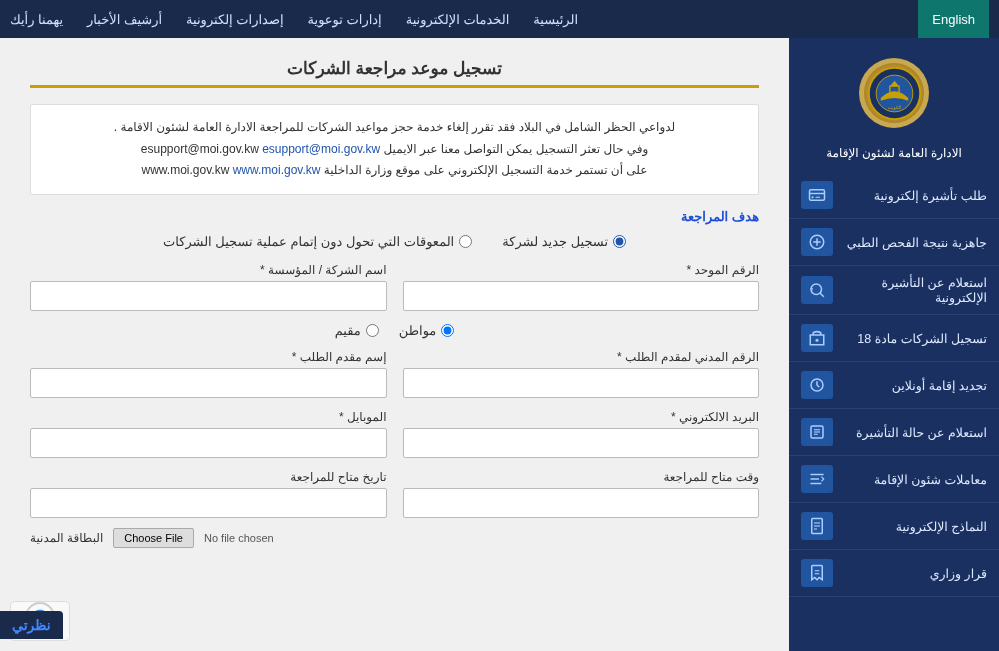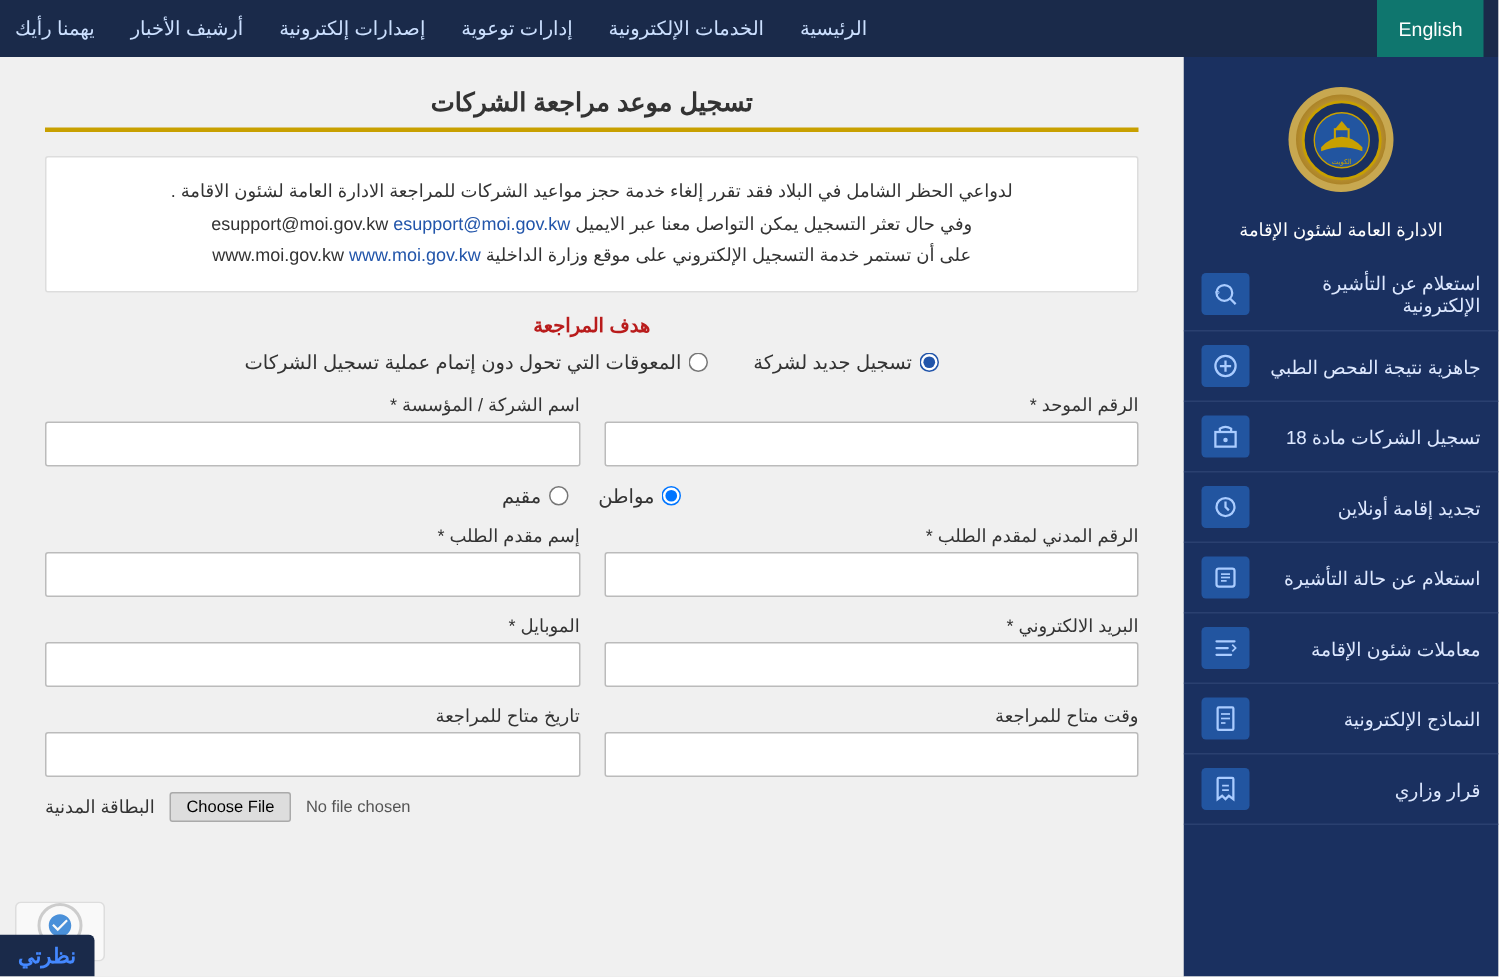--- a/index.html
+++ b/index.html
@@ -137,24 +137,23 @@
       font-size: 12px;
       color: #333;
       line-height: 1.8;
       text-align: center;
       margin-bottom: 14px;
       border-radius: 2px;
     }
     .notice-box a { color: #2255aa; text-decoration: none; }
 
     .form-section-title {
-      text-align: center;
       font-size: 13px;
       font-weight: bold;
-      color: #b91c1c;
+      color: #1d4ed8;
       margin-bottom: 10px;
     }
 
     .radio-group {
       display: flex;
       justify-content: center;
       gap: 30px;
       margin-bottom: 14px;
       font-size: 13px;
       color: #333;
@@ -283,21 +282,21 @@
       align-items: center;
       justify-content: center;
       font-size: 8px;
       color: #888;
       z-index: 100;
     }
 
     
     .nadhri-logo {
       position: fixed;
-      bottom: 0;
+      bottom: 12px;
       left: 0;
       background: #1a2a4a;
       color: #fff;
       padding: 6px 12px;
       font-size: 14px;
       font-weight: bold;
       z-index: 100;
       border-top-right-radius: 4px;
     }
     .nadhri-logo span { color: #4488ff; }
@@ -333,36 +332,47 @@
             <path d="M25 22 L30 16 L35 22" fill="#c8a000"></path>
 
             <text x="30" y="47" font-size="5" fill="#c8a000" text-anchor="middle" font-family="Arial">الكويت</text>
           </svg>
         </div>
       </div>
     </div>
     <div class="org-title">الادارة العامة لشئون الإقامة</div>
 
     <div class="sidebar-item">
+      <span>طلب تأشيرة إلكترونية</span>
+      <div class="s-icon">
+        <svg viewBox="0 0 24 24">
+            <rect x="2" y="5" width="20" height="14" rx="2" fill="none" stroke="#aaccff" stroke-width="2"></rect>
+            <line x1="2" y1="10" x2="22" y2="10" stroke="#aaccff" stroke-width="2"></line>
+            <circle cx="6" cy="15" r="1.5" fill="#aaccff"></circle>
+            <line x1="10" y1="15" x2="16" y2="15" stroke="#aaccff" stroke-width="1.5"></line>
+          </svg>
+      </div>
+    </div>
+    <div class="sidebar-item">
+      <span>جاهزية نتيجة الفحص الطبي</span>
+      <div class="s-icon">
+        <svg viewBox="0 0 24 24">
+            <circle cx="12" cy="12" r="9" fill="none" stroke="#aaccff" stroke-width="2"></circle>
+            <line x1="12" y1="7" x2="12" y2="17" stroke="#aaccff" stroke-width="2"></line>
+            <line x1="7" y1="12" x2="17" y2="12" stroke="#aaccff" stroke-width="2"></line>
+          </svg>
+      </div>
+    </div>
+    <div class="sidebar-item">
       <span>استعلام عن التأشيرة الإلكترونية</span>
       <div class="s-icon">
         <svg viewBox="0 0 24 24">
             <circle cx="11" cy="11" r="7" fill="none" stroke="#aaccff" stroke-width="2"></circle>
             <line x1="16" y1="16" x2="21" y2="21" stroke="#aaccff" stroke-width="2"></line>
             <text x="7" y="15" font-size="8" fill="#aaccff">?</text>
-          </svg>
-      </div>
-    </div>
-    <div class="sidebar-item">
-      <span>جاهزية نتيجة الفحص الطبي</span>
-      <div class="s-icon">
-        <svg viewBox="0 0 24 24">
-            <circle cx="12" cy="12" r="9" fill="none" stroke="#aaccff" stroke-width="2"></circle>
-            <line x1="12" y1="7" x2="12" y2="17" stroke="#aaccff" stroke-width="2"></line>
-            <line x1="7" y1="12" x2="17" y2="12" stroke="#aaccff" stroke-width="2"></line>
           </svg>
       </div>
     </div>
     <div class="sidebar-item">
       <span>تسجيل الشركات مادة 18</span>
       <div class="s-icon">
         <svg viewBox="0 0 24 24">
             <rect x="3" y="8" width="18" height="13" fill="none" stroke="#aaccff" stroke-width="2"></rect>
             <path d="M7 8 V5 Q12 2 17 5 V8" fill="none" stroke="#aaccff" stroke-width="2"></path>
             <circle cx="12" cy="15" r="2" fill="#aaccff"></circle>

